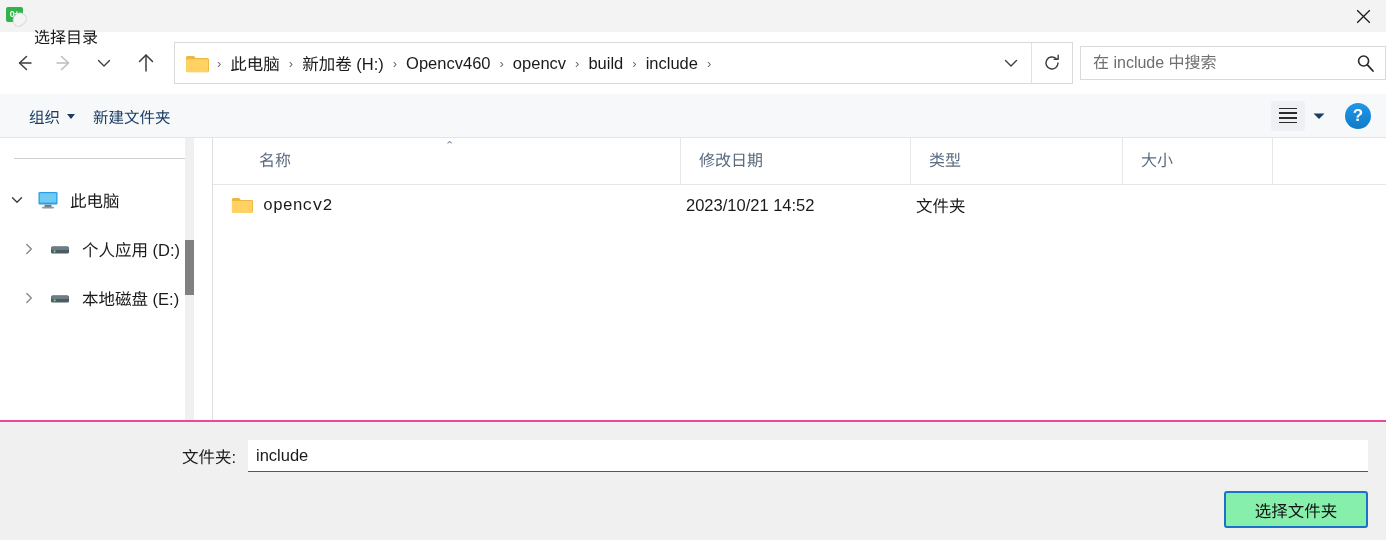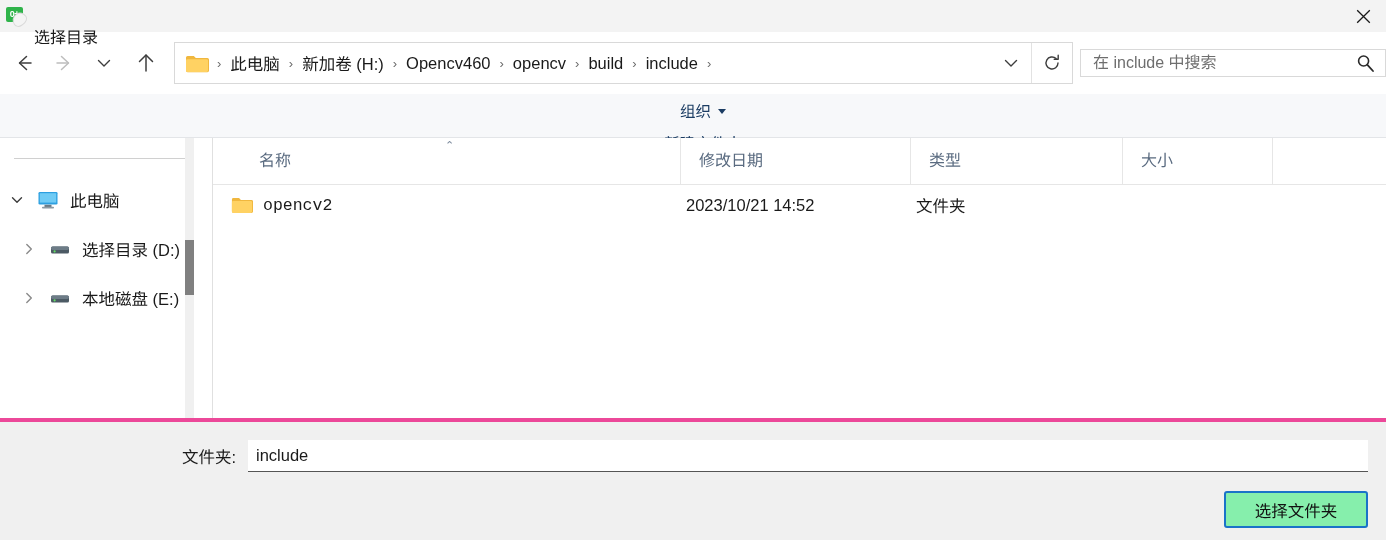--- a/index.html
+++ b/index.html
@@ -155,21 +155,21 @@
     height: 40px;
     flex: 0 0 auto;
     display: flex;
     align-items: center;
     justify-content: center;
     border-left: 1px solid #e2e2e2;
     cursor: default;
   }
   .searchbox {
     width: 306px;
-    height: 28px;
+    height: 34px;
     margin-left: 7px;
     border: 1px solid #d9d9d9;
     background: #ffffff;
     display: flex;
     align-items: center;
     box-sizing: border-box;
     flex: 0 0 auto;
   }
   .searchbox input {
     flex: 1 1 auto;
@@ -195,21 +195,20 @@
   
   .toolbar {
     height: 44px;
     min-height: 44px;
     background: #f7f8fa;
     border-bottom: 1px solid #e3e5e8;
     display: flex;
     align-items: center;
     padding-left: 20px;
     box-sizing: border-box;
-    flex-direction: column;
   }
   .tb-item {
     font-size: 15.5px;
     color: #1b3c63;
     padding: 5px 9px;
     display: flex;
     align-items: center;
     gap: 7px;
     cursor: default;
   }
@@ -394,21 +393,21 @@
     align-items: center;
     gap: 10px;
   }
 
   
   .bottomarea {
     height: 118px;
     min-height: 118px;
     background: #f0f0f0;
     position: relative;
-    border-top: 4px solid #ec4899;
+    border-top: 2px solid #ec4899;
   }
   .folderrow {
     display: flex;
     align-items: center;
     padding-top: 18px;
   }
   .folderlabel {
     font-size: 16.5px;
     color: #1a1a1a;
     width: 248px;
@@ -603,21 +602,21 @@
               <path d="M5.8 3.5 L10.3 8 L5.8 12.5" stroke="#8a8a8a" stroke-width="1.4" fill="none" stroke-linecap="round" stroke-linejoin="round"></path>
             </svg>
           </div>
           <div class="sb-icon">
             <svg width="24" height="20" viewBox="0 0 24 20">
               <rect x="3" y="7.5" width="18" height="7" rx="1.6" fill="#4c5a64"></rect>
               <rect x="3" y="7.5" width="18" height="3.4" rx="1.6" fill="#6d7c87"></rect>
               <circle cx="6.6" cy="12.4" r="1.1" fill="#62dd62"></circle>
             </svg>
           </div>
-          <div class="sb-label">选择目录 (D:)</div>
+          <div class="sb-label">个人应用 (D:)</div>
         </div>
 
         <div class="sb-item level2">
           <div class="sb-chev">
             <svg width="16" height="16" viewBox="0 0 16 16">
               <path d="M5.8 3.5 L10.3 8 L5.8 12.5" stroke="#8a8a8a" stroke-width="1.4" fill="none" stroke-linecap="round" stroke-linejoin="round"></path>
             </svg>
           </div>
           <div class="sb-icon">
             <svg width="24" height="20" viewBox="0 0 24 20">

